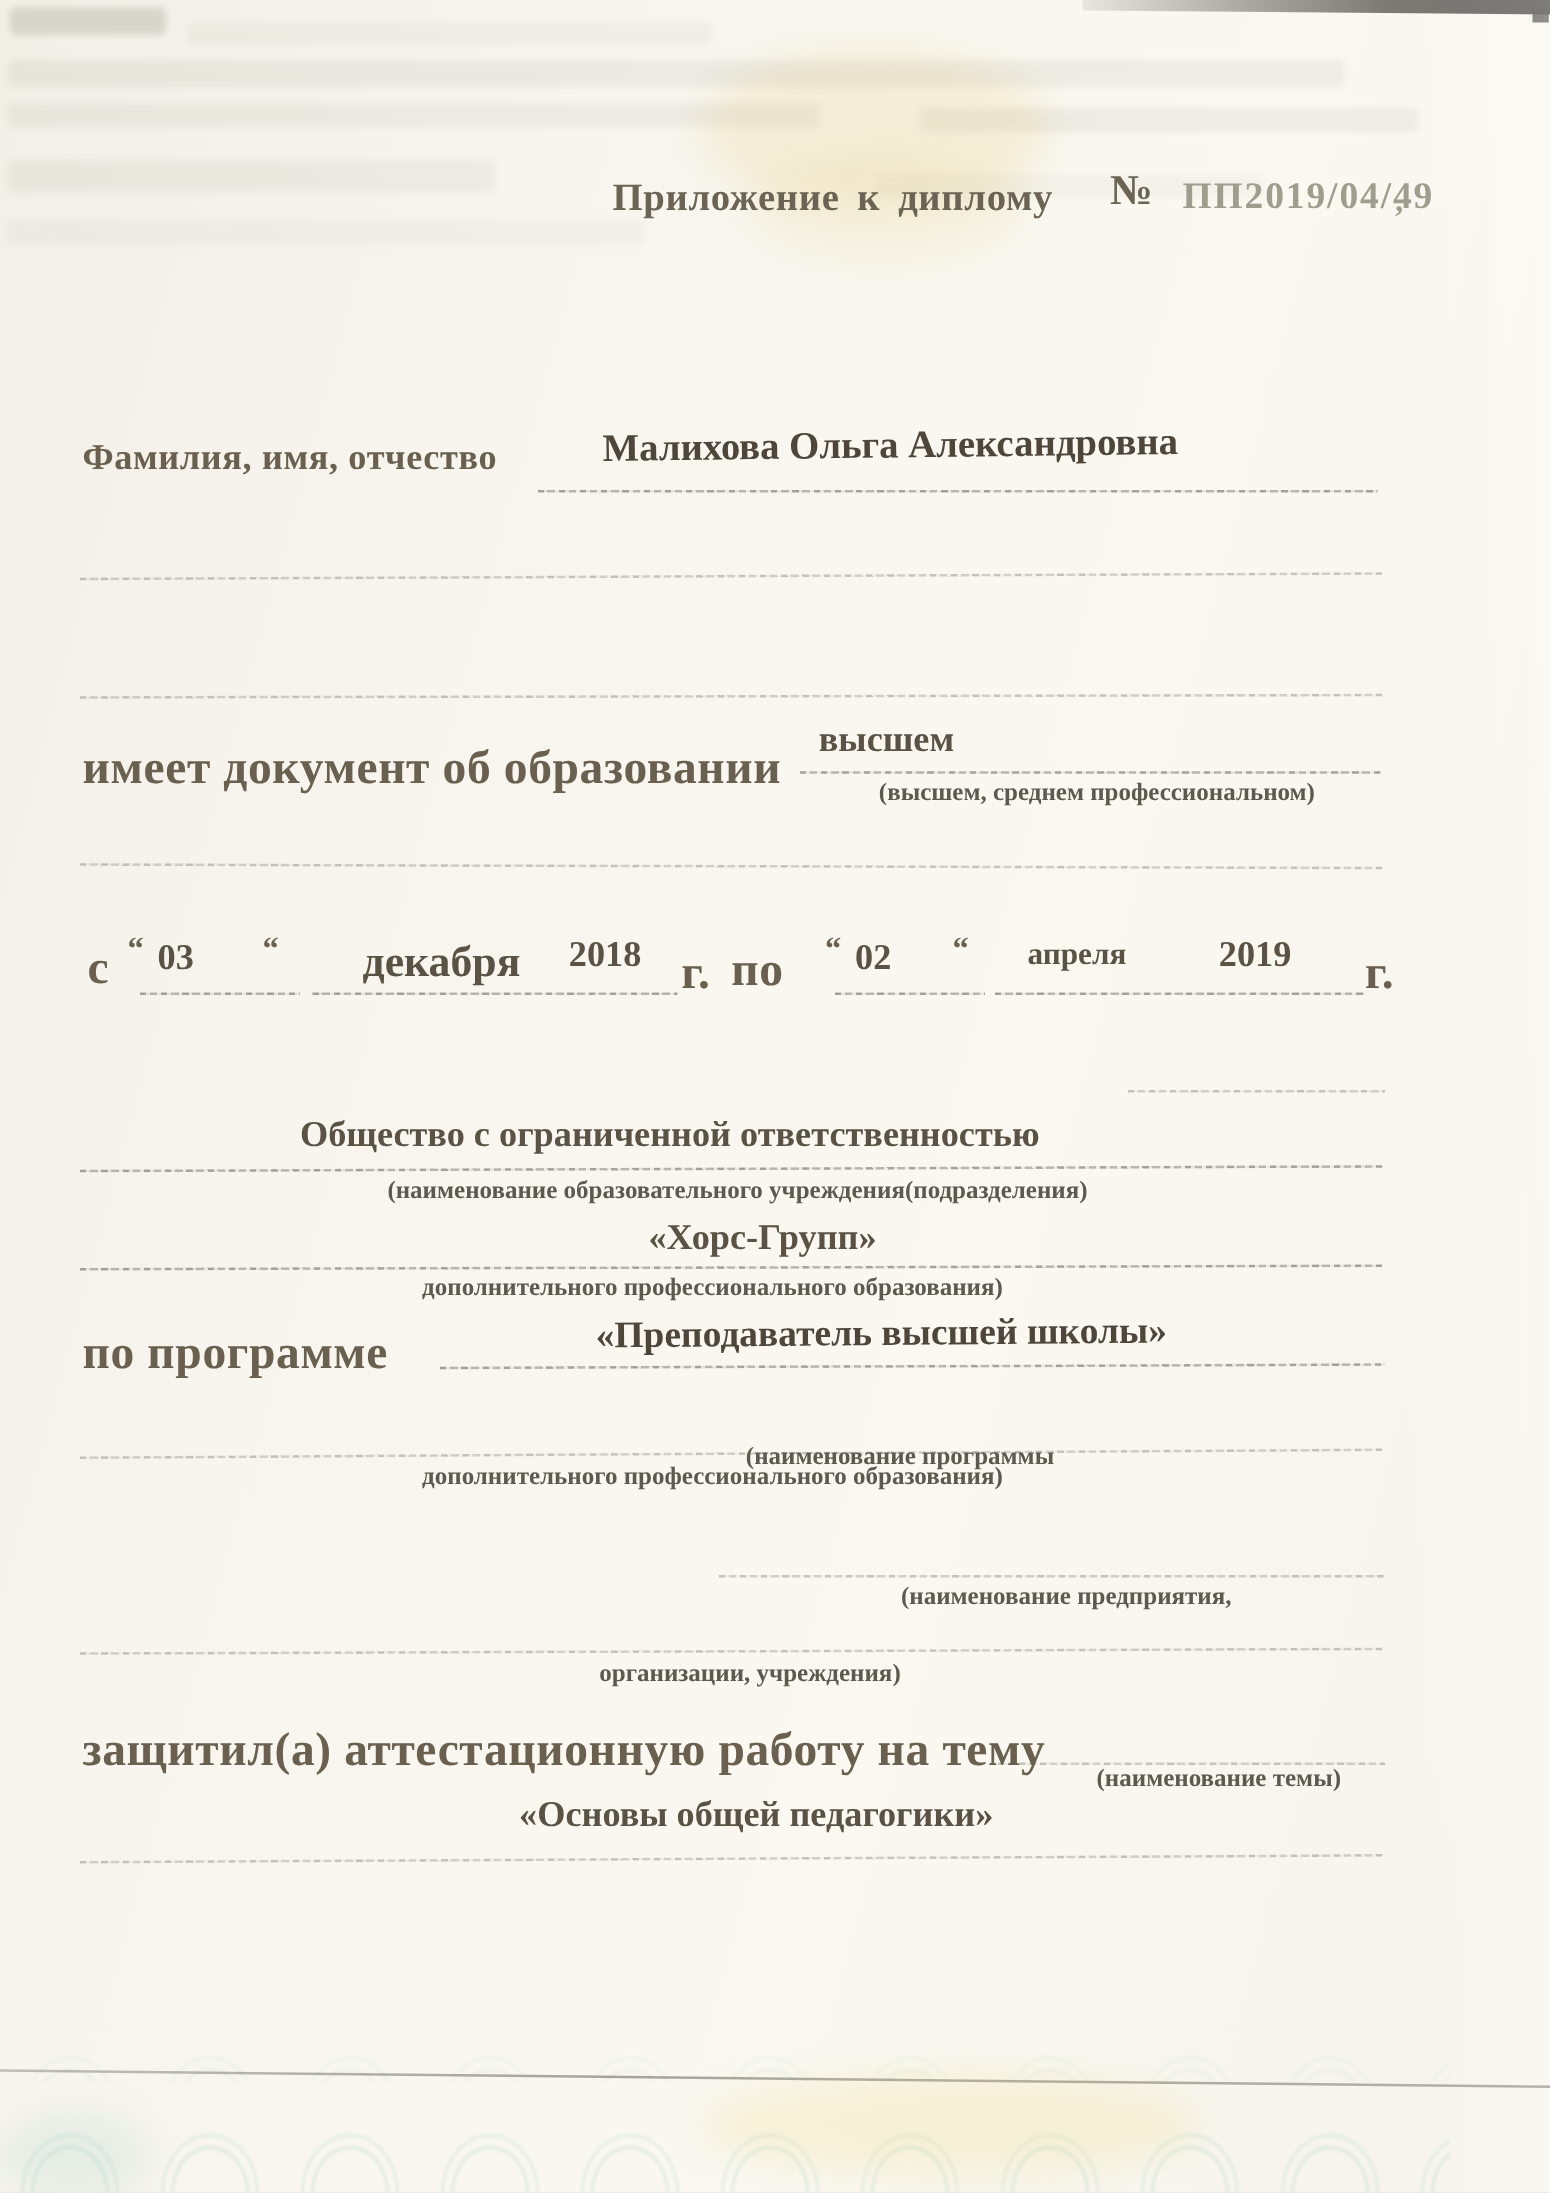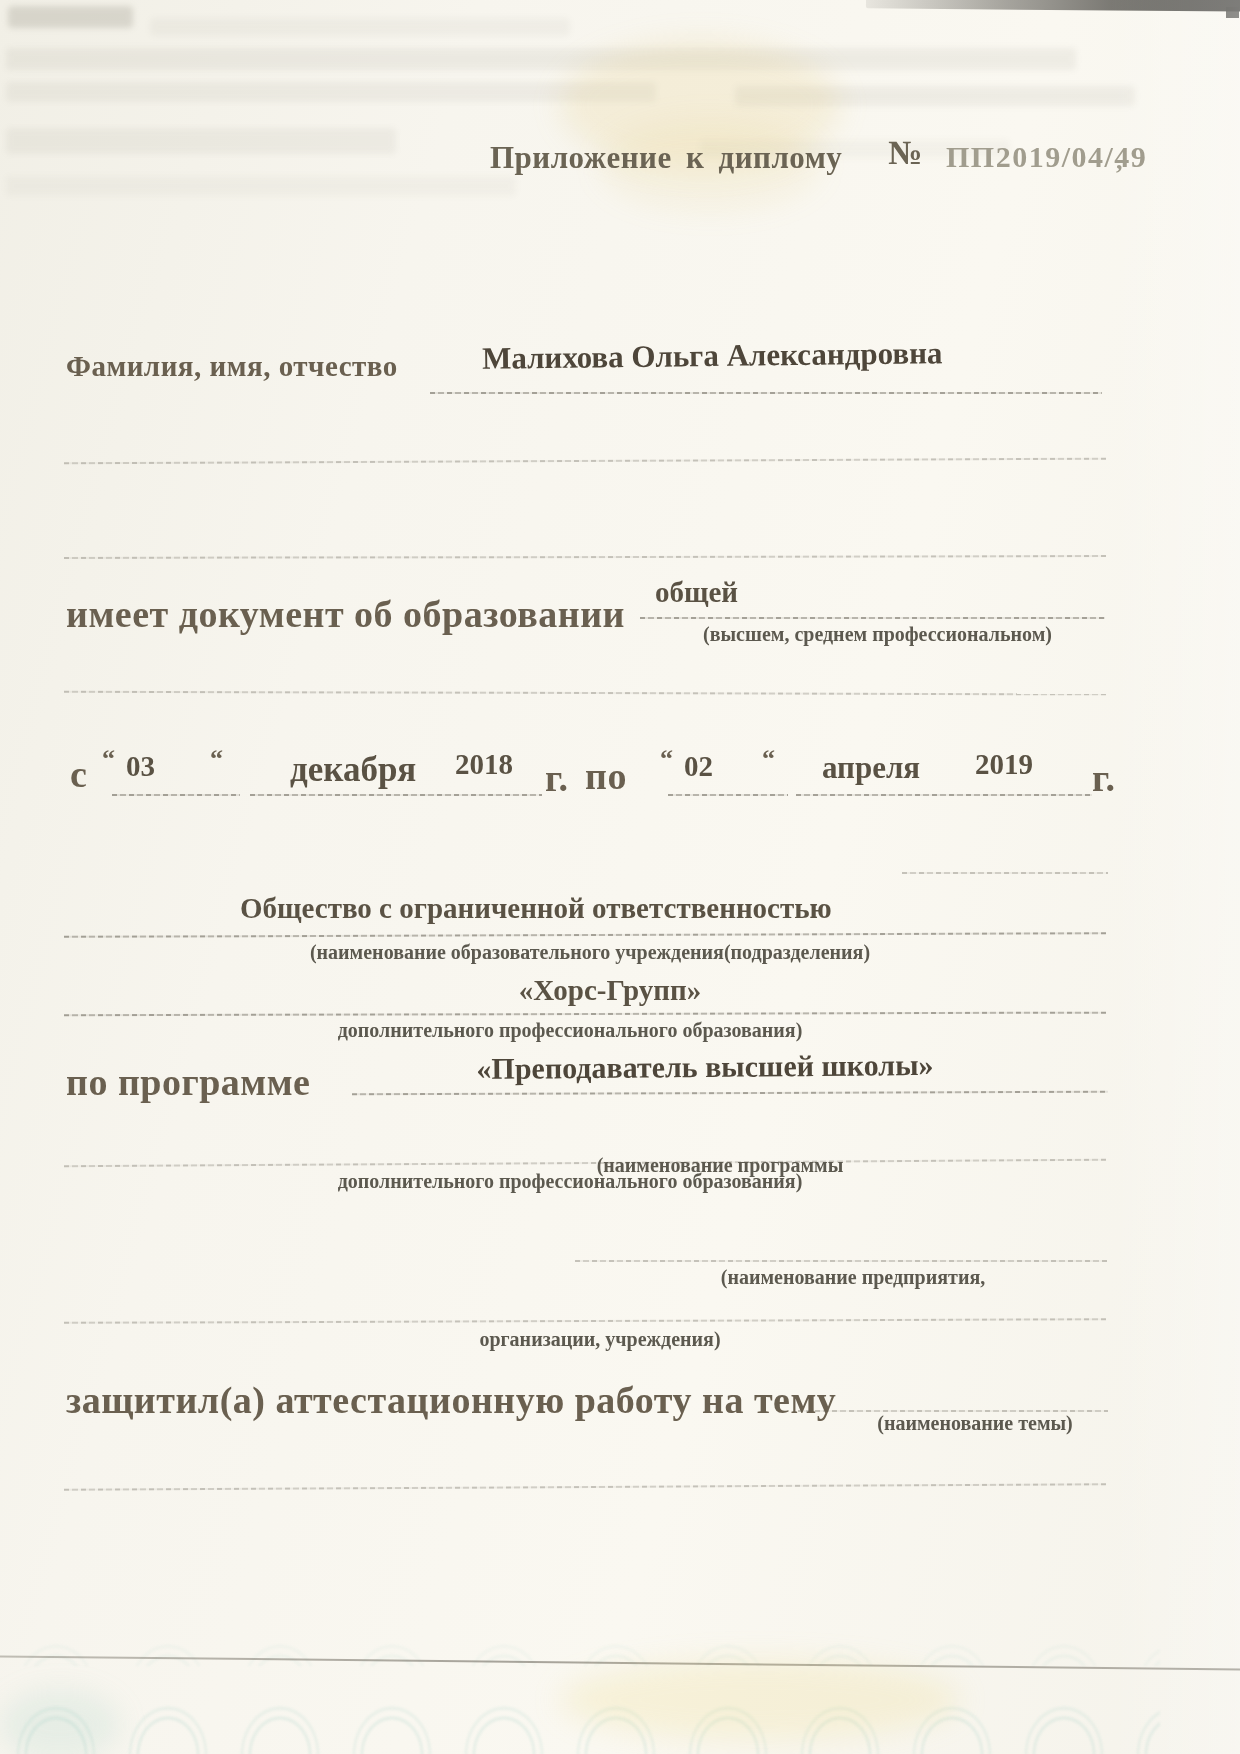--- a/index.html
+++ b/index.html
@@ -66,42 +66,42 @@
   <span class="t faded" style="left:1116px;top:146px;font-size:26px">,</span>
 
   <span class="t lbl" style="left:66px;top:350px;font-size:29px">Фамилия, имя, отчество</span>
   <span class="t val" style="left:482px;top:338px;font-size:31px;transform:rotate(-.7deg)">Малихова Ольга Александровна</span>
   <div class="rule" style="left:430px;top:392px;width:672px"></div>
 
   <div class="rule faint" style="left:64px;top:460px;width:1042px;transform:rotate(-.25deg)"></div>
   <div class="rule faint" style="left:64px;top:556px;width:1042px;transform:rotate(-.1deg)"></div>
 
   <span class="t lbl" style="left:66px;top:592px">имеет документ об образовании</span>
-  <span class="t fill" style="left:655px;top:576px;font-size:29px">общей</span>
+  <span class="t fill" style="left:655px;top:576px;font-size:29px">высшем</span>
   <div class="rule" style="left:640px;top:617px;width:465px"></div>
   <span class="t cap" style="left:645px;top:623px;width:465px">(высшем, среднем профессиональном)</span>
 
   <div class="rule faint" style="left:64px;top:692px;width:1042px;transform:rotate(.15deg)"></div>
 
   <div class="daterow">
     <span class="t lbl" style="left:70px;top:4px">с</span>
     <span class="t q" style="left:102px">“</span>
     <span class="t fill" style="left:126px;top:2px;font-size:29px">03</span>
     <span class="t q" style="left:210px">“</span>
     <div class="rule" style="left:112px;top:46px;width:128px"></div>
     <span class="t fill" style="left:290px;top:2px;font-size:35px">декабря</span>
     <div class="rule" style="left:250px;top:46px;width:292px"></div>
     <span class="t fill" style="left:455px;top:0;font-size:29px">2018</span>
     <span class="t lbl" style="left:545px;top:8px">г.</span>
     <span class="t lbl" style="left:585px;top:6px">по</span>
     <span class="t q" style="left:660px">“</span>
     <span class="t fill" style="left:684px;top:2px;font-size:29px">02</span>
     <span class="t q" style="left:762px">“</span>
     <div class="rule" style="left:668px;top:46px;width:120px"></div>
-    <span class="t fill" style="left:822px;top:2px;font-size:31px">апреля</span>
+    <span class="t fill" style="left:822px;top:2px;font-size:25px">апреля</span>
     <div class="rule" style="left:796px;top:46px;width:296px"></div>
     <span class="t fill" style="left:975px;top:0;font-size:29px">2019</span>
     <span class="t lbl" style="left:1092px;top:8px">г.</span>
   </div>
 
   <div class="rule faint" style="left:902px;top:872px;width:206px"></div>
 
   <span class="t fill" style="left:240px;top:892px;width:700px;font-size:29px;text-align:left">Общество с ограниченной ответственностью</span>
   <div class="rule" style="left:64px;top:934px;width:1042px;transform:rotate(-.2deg)"></div>
   <span class="t cap" style="left:240px;top:941px;width:700px">(наименование образовательного учреждения(подразделения)</span>
@@ -120,20 +120,21 @@
 
   <div class="rule faint" style="left:575px;top:1260px;width:532px"></div>
   <span class="t cap" style="left:693px;top:1266px;width:320px">(наименование предприятия,</span>
 
   <div class="rule faint" style="left:64px;top:1320px;width:1042px;transform:rotate(-.2deg)"></div>
   <span class="t cap" style="left:450px;top:1328px;width:300px">организации, учреждения)</span>
 
   <span class="t lbl" style="left:66px;top:1378px">защитил(а) аттестационную работу на тему</span>
   <div class="rule faint" style="left:798px;top:1410px;width:310px"></div>
   <span class="t cap" style="left:855px;top:1412px;width:240px">(наименование темы)</span>
+  <span class="t fill" style="left:390px;top:1436px;width:430px;font-size:29px;text-align:center">«Основы общей педагогики»</span>
   <div class="rule faint" style="left:64px;top:1486px;width:1042px;transform:rotate(-.3deg)"></div>
 
   <div class="guilloche upper"></div>
   <div class="bottomline"></div>
   <div class="guilloche"></div>
   <div class="stain" style="left:560px;top:1660px;width:400px;height:80px;background:rgba(235,215,120,.20)"></div>
   <div class="stain" style="left:0px;top:1690px;width:120px;height:70px;background:rgba(125,190,178,.14)"></div>
 
 </div>
 

